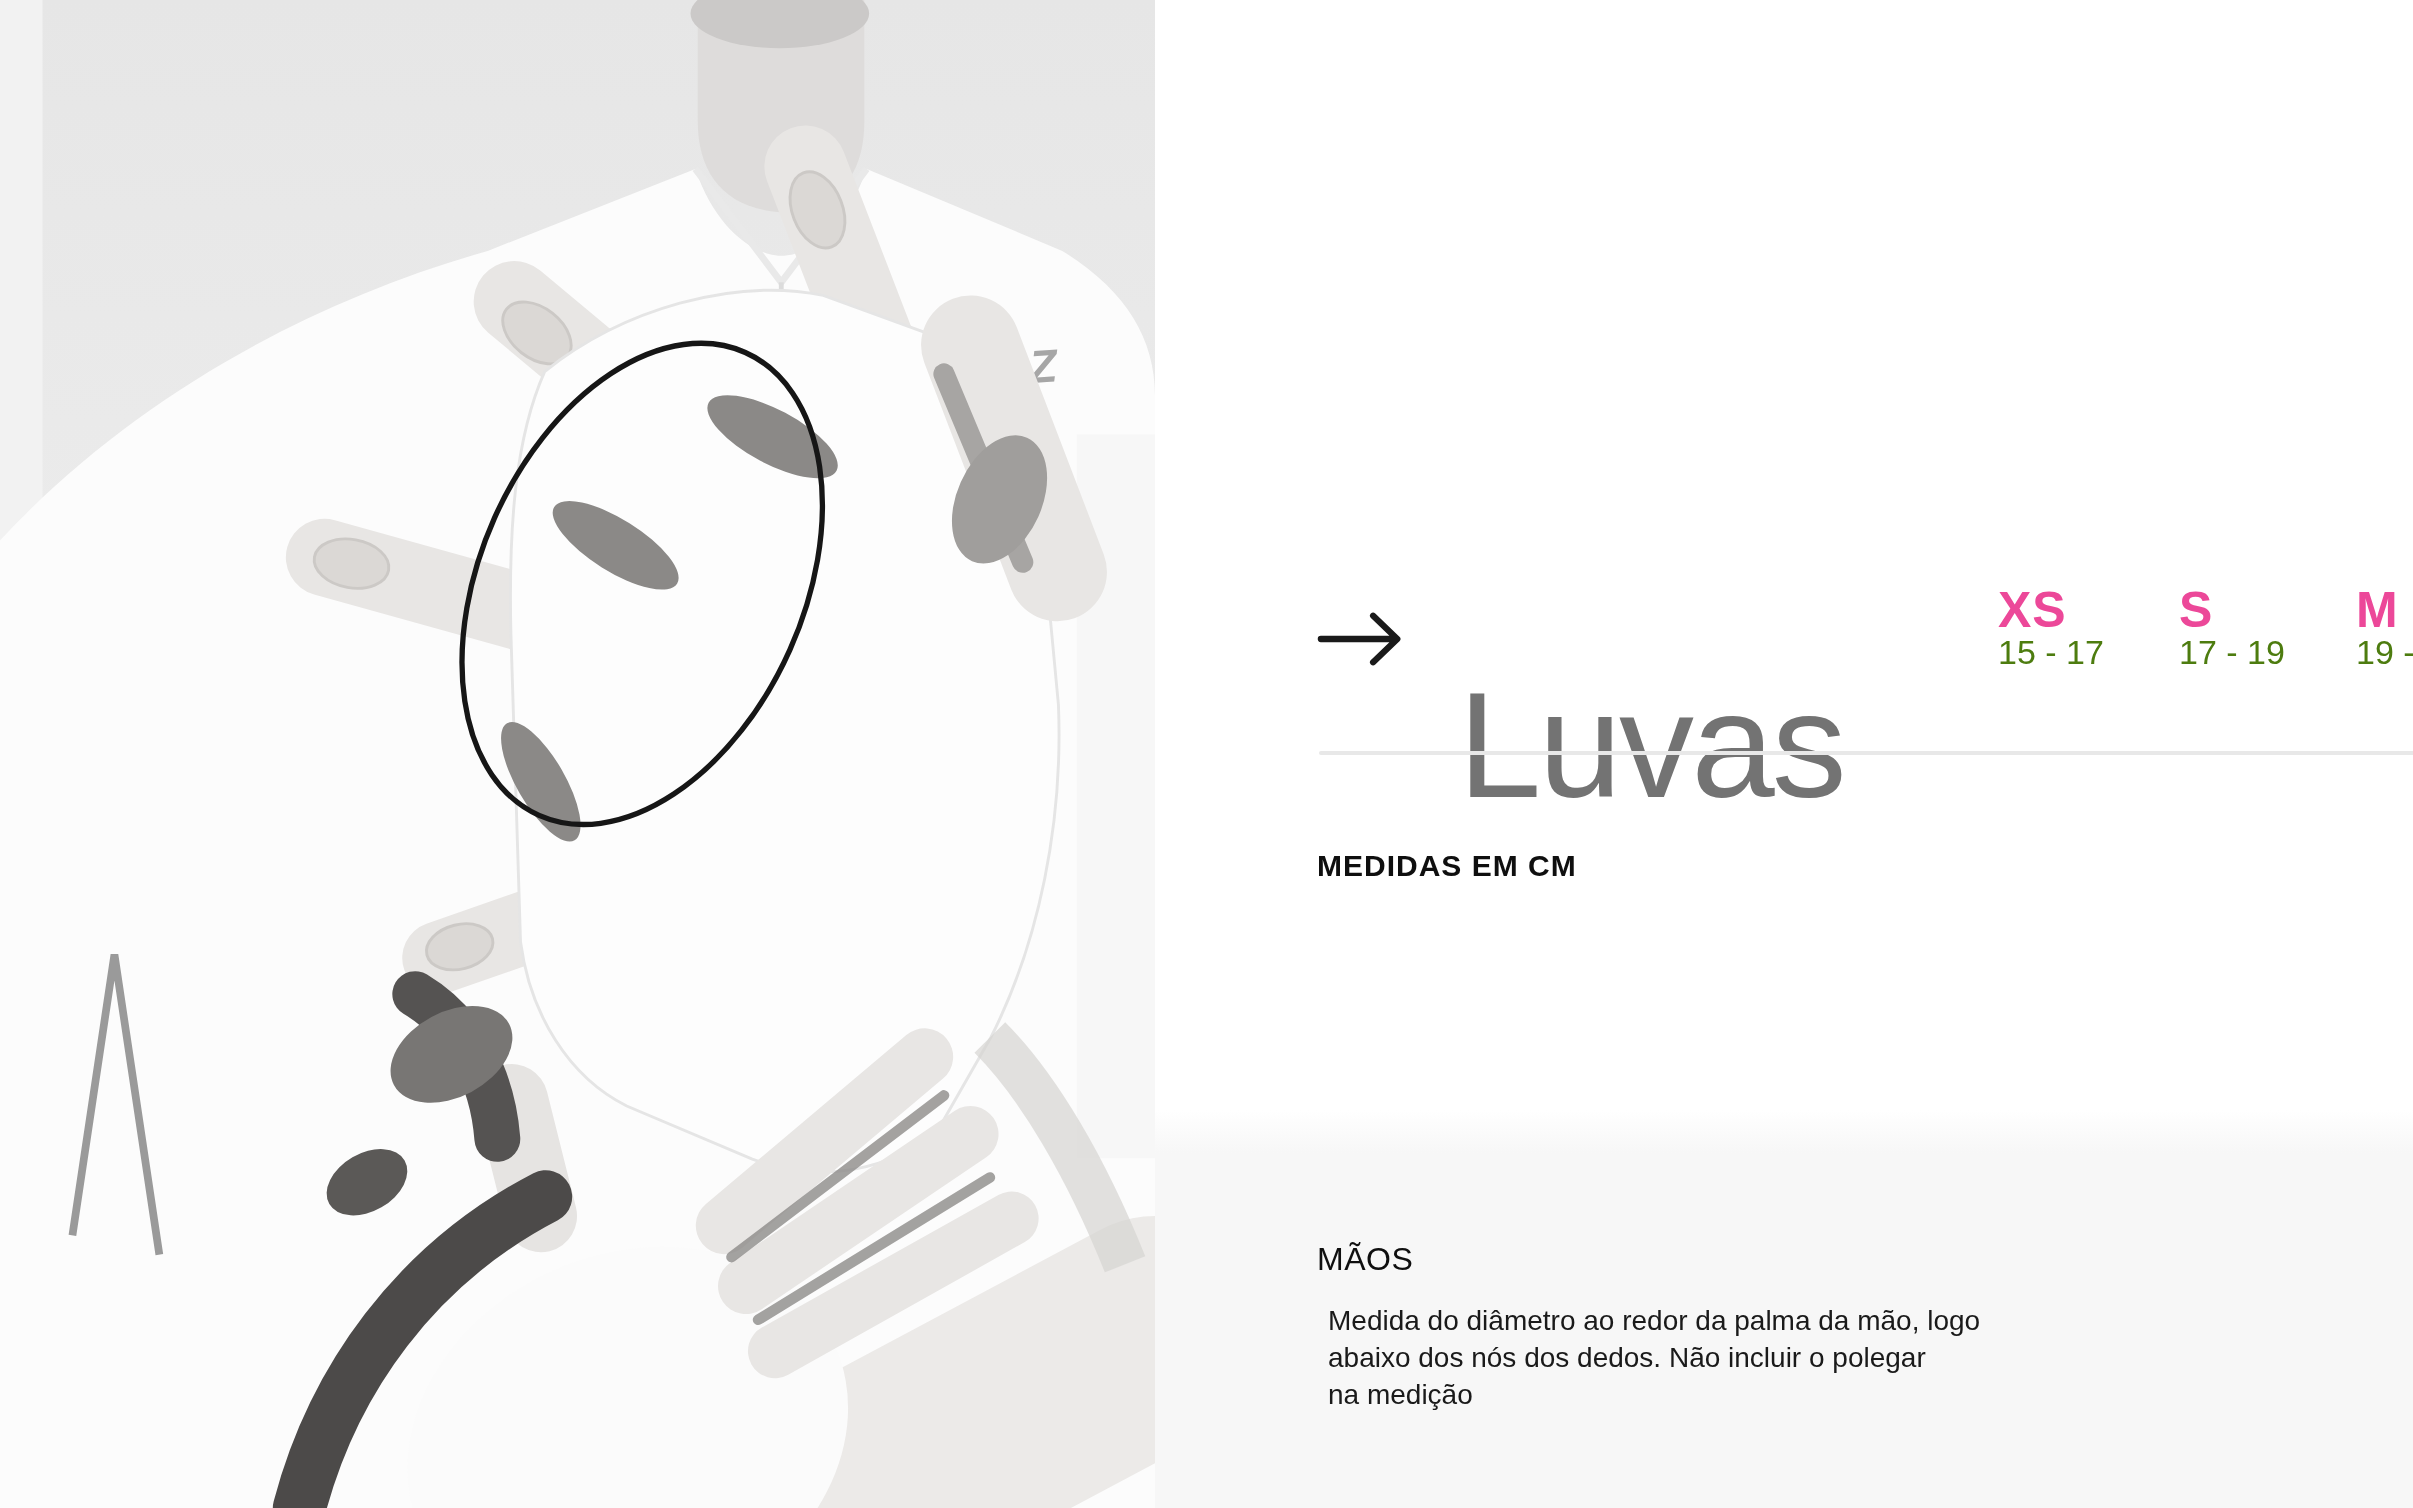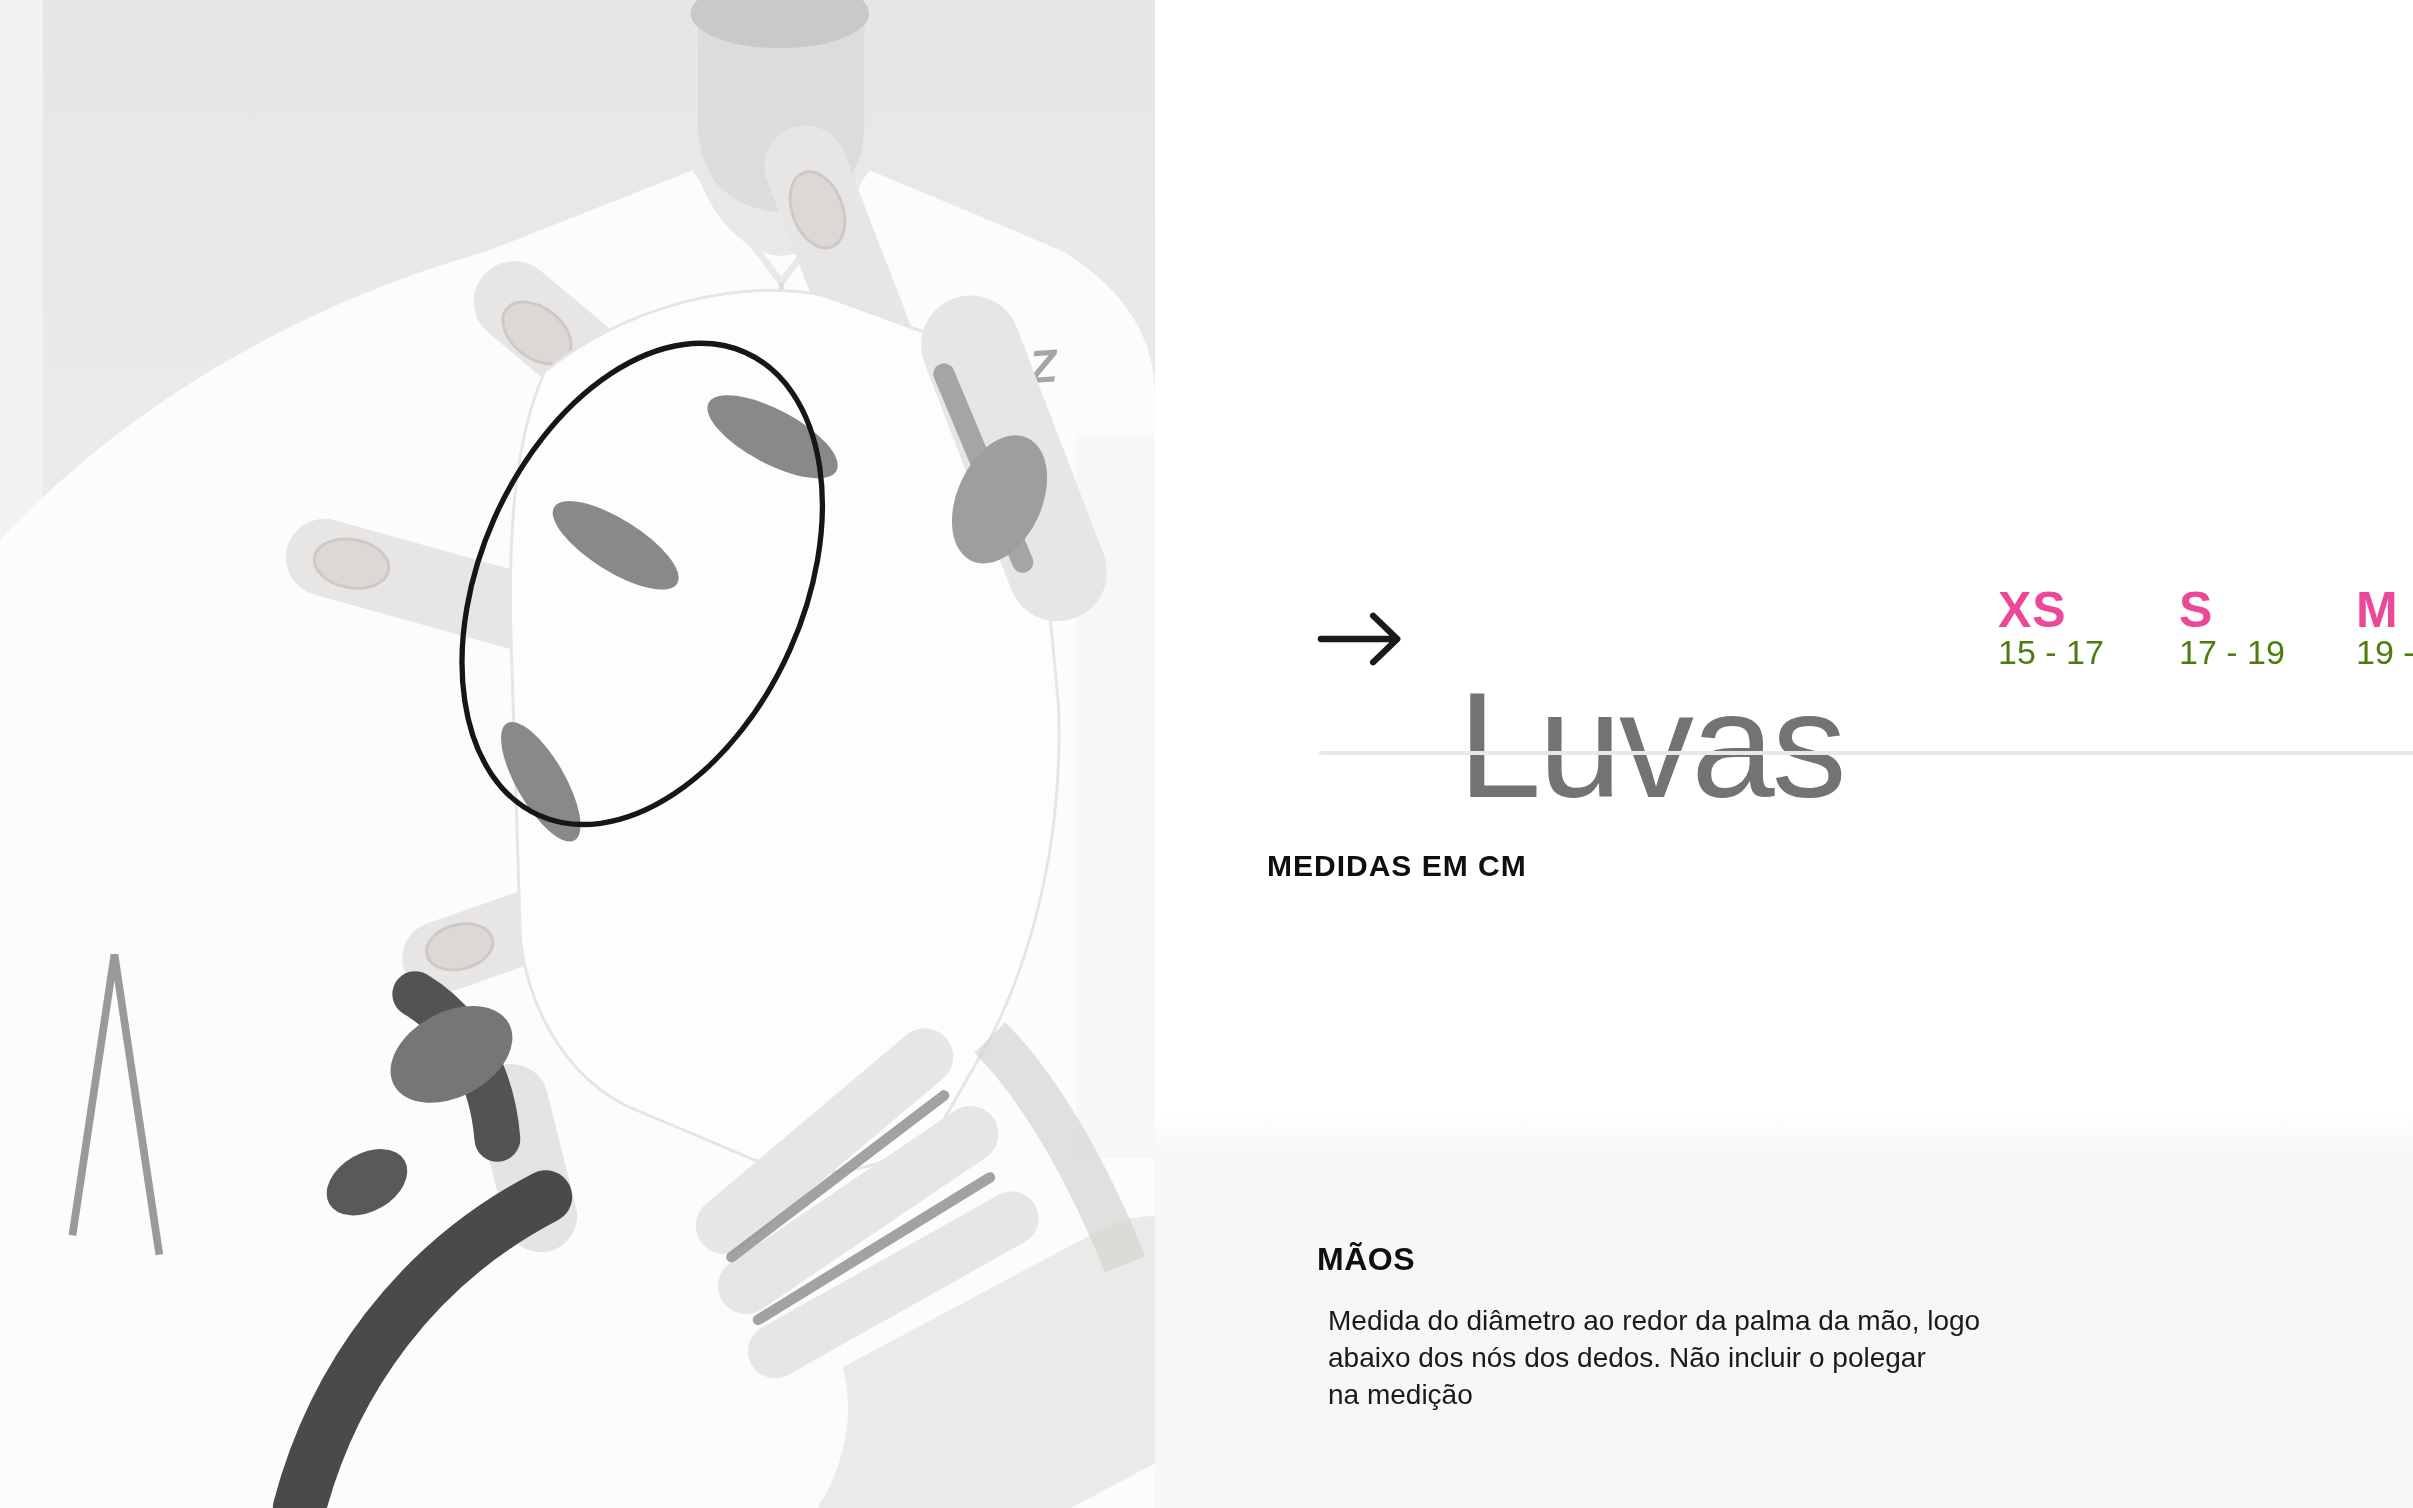--- a/index.html
+++ b/index.html
@@ -24,26 +24,26 @@
   }
   .size-col{position:absolute;top:585px;width:174px;}
   .size-col .size-label{font-size:50px;line-height:1;font-weight:bold;color:#ec4899;letter-spacing:1px;}
   .size-col .size-range{font-size:34px;line-height:1;font-weight:normal;color:#4d7c0f;white-space:nowrap;}
   .col-0{left:1998px}.col-1{left:2179px}.col-2{left:2356px}
   .divider{
     position:absolute;left:1319px;top:751px;width:1475px;height:4.3px;
     background:#e8e8e8;border:none;border-radius:2.4px;margin:0;
   }
   .units{
-    position:absolute;left:1267px;top:851px;
+    position:absolute;left:1317px;top:851px;
     font-size:30px;line-height:1;font-weight:bold;letter-spacing:1px;color:#0f0f0f;white-space:nowrap;
   }
   .m-title{
     position:absolute;left:1317px;top:1243px;margin:0;
-    font-size:32px;line-height:1;font-weight:bold;letter-spacing:0.5px;color:#0f0f0f;
+    font-size:32px;line-height:1;font-weight:normal;letter-spacing:0.5px;color:#0f0f0f;
   }
   .m-desc{
     position:absolute;left:1317px;top:1291px;margin:11px;
     font-size:28px;line-height:37px;font-weight:normal;color:#1a1a1a;white-space:nowrap;
   }
 </style>
 </head>
 <body>
 
 <div class="page">

